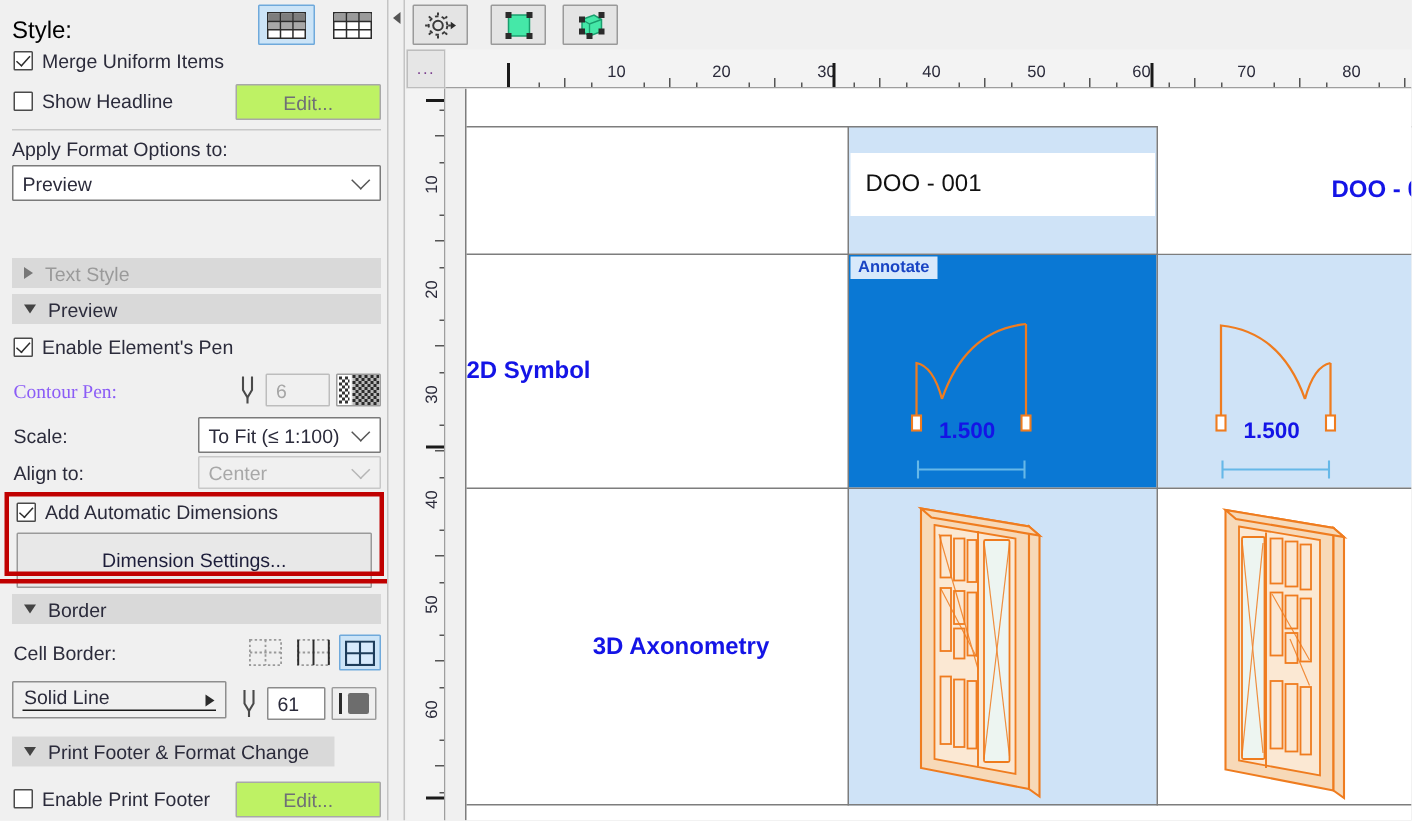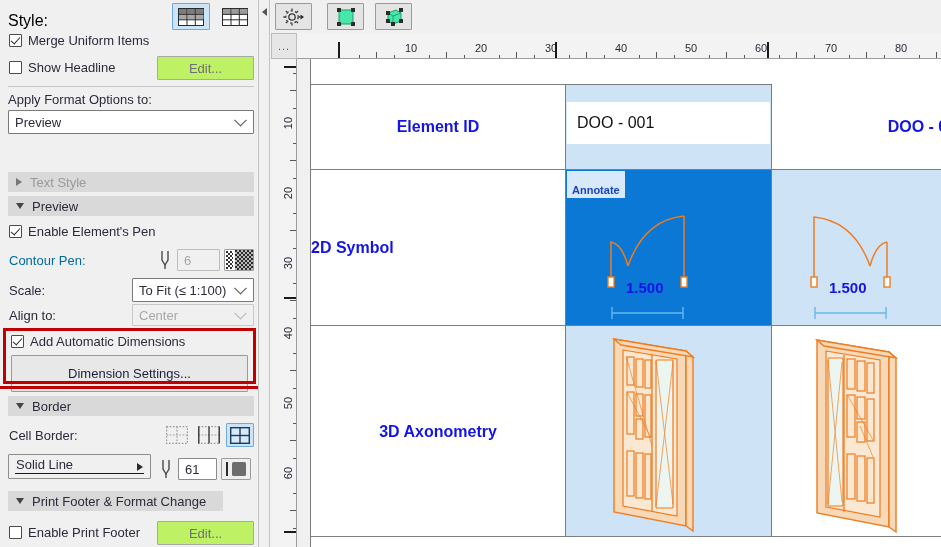--- a/index.html
+++ b/index.html
@@ -12,21 +12,21 @@
   }
   #root { position: relative; width: 941px; height: 547px; }
 
   
   #left-panel {
     position: absolute; left: 0; top: 0; width: 258px; height: 547px;
     background: #f0f0f0; overflow: hidden;
   }
   .row { position: absolute; }
   .lbl { font-size: 13px; color: #2b2b3b; white-space: nowrap; }
-  .lbl-dim { color: #0369a1; }
+  .lbl-dim { color: #8b5cf6; font-family: Liberation Serif, serif; }
 
   
   .cb-wrap { display: flex; align-items: center; gap: 6px; }
   .cb {
     width: 13px; height: 13px; border: 1px solid #4a4a4a; background: #fff;
     position: relative; flex: 0 0 auto; border-radius: 1px;
   }
   .cb.checked::after {
     content: ""; position: absolute; left: 3px; top: 0px;
     width: 4px; height: 8px; border: solid #2b2b2b;
@@ -167,21 +167,21 @@
   .cell { position: absolute; overflow: hidden; }
   .cell-txt {
     font-size: 16px; color: #1414e6; font-weight: bold;
     white-space: nowrap;
   }
   .sel-light { background: #cfe3f7; }
   .sel-dark  { background: #0a78d4; }
 
   #annotate-badge {
     position: absolute; background: #d8e9fb; color: #1944c4;
-    font-size: 11px; font-weight: bold; padding: 13px 5px 2px 5px;
+    font-size: 11px; font-weight: bold; padding: 1px 5px 2px 5px;
     line-height: 12px; white-space: nowrap;
   }
   #id-edit-box {
     position: absolute; background: #ffffff;
     display: flex; align-items: center; padding-left: 10px;
     font-size: 16px; color: #111; white-space: nowrap;
   }
   .dim-txt {
     position: absolute; font-size: 15px; color: #1414e6; font-weight: bold;
     white-space: nowrap;
@@ -562,27 +562,24 @@
         <div class="cell sel-light" style="left:461px; top:111px; width:205px; height:155px;"></div>
         <div class="cell sel-light" style="left:255px; top:267px; width:205px; height:211px;"></div>
 
         <div class="tbl-line" style="left:0px;  top:25px;  width:631px; height:1px;"></div>
         <div class="tbl-line" style="left:0px;  top:110px; width:631px; height:1px;"></div>
         <div class="tbl-line" style="left:0px;  top:266px; width:631px; height:1px;"></div>
         <div class="tbl-line" style="left:0px;  top:477px; width:631px; height:1px;"></div>
         <div class="tbl-line" style="left:254px; top:25px;  width:1px; height:453px;"></div>
         <div class="tbl-line" style="left:460px; top:25px;  width:1px; height:453px;"></div>
 
-        <div class="cell" style="left:0px; top:25px; width:254px; height:85px; display:flex; align-items:center; justify-content:center;">
-          <span class="cell-txt">Element ID</span>
-        </div>
         <div class="cell" style="left:0px; top:111px; width:254px; height:155px; display:flex; align-items:center; ">
           <span class="cell-txt">2D Symbol</span>
         </div>
-        <div class="cell" style="left:0px; top:267px; width:254px; height:211px; display:flex; align-items:center; justify-content:center;">
+        <div class="cell" style="left:16px; top:267px; width:254px; height:211px; display:flex; align-items:center; justify-content:center;">
           <span class="cell-txt">3D Axonometry</span>
         </div>
 
         <div id="id-edit-box" style="left:256px; top:43px; width:203px; height:42px;">DOO - 001</div>
 
         <div class="cell" style="left:461px; top:25px; width:205px; height:85px; display:flex; align-items:center; justify-content:flex-end; padding-right:12px; background:#ffffff;">
           <span class="cell-txt">DOO - 001</span>
         </div>
 
         <div id="annotate-badge" style="left:256px; top:112px;">Annotate</div>

